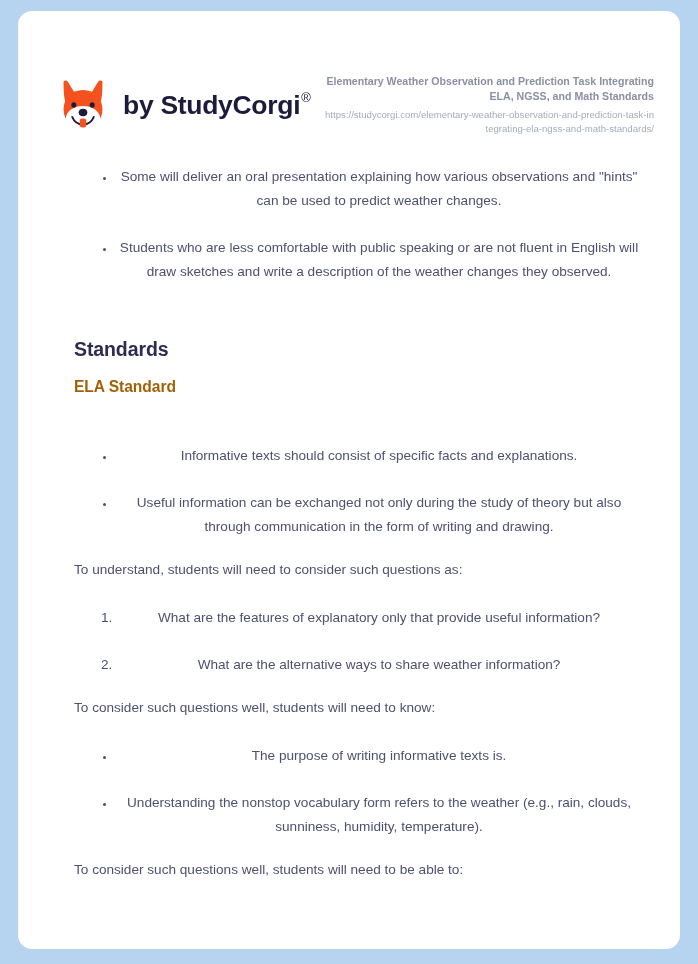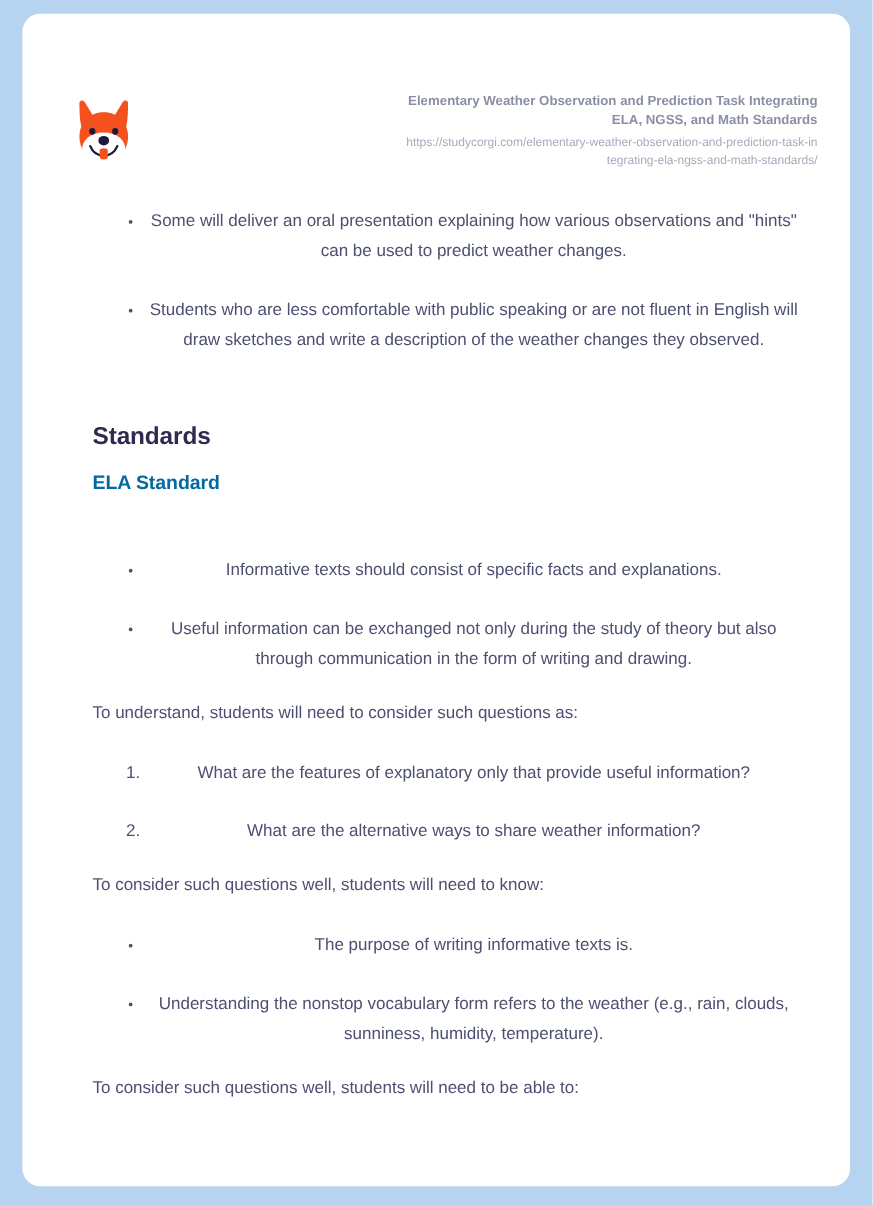--- a/index.html
+++ b/index.html
@@ -138,21 +138,21 @@
     font-weight: bold;
     color: #2e2b50;
     letter-spacing: -0.1px;
     line-height: 1.2;
     margin-top: 28px;
   }
 
   h3.sub-title {
     font-size: 15.6px;
     font-weight: bold;
-    color: #0369a1;
+    color: #a16207;
     letter-spacing: -0.05px;
     line-height: 1.2;
   }
   .gap-list-h2      { height: 26px; }
   .gap-h2-h3        { height: 16px; }
   .gap-h3-para      { height: 24px; }
   .gap-para-list    { height: 24px; }
   .gap-list-para    { height: 19px; }
 </style>
 </head>
@@ -177,20 +177,23 @@
 
         <ellipse cx="33" cy="50" rx="4.6" ry="5" fill="#1d1b3c"></ellipse>
         <ellipse cx="67" cy="50" rx="4.6" ry="5" fill="#1d1b3c"></ellipse>
 
         <ellipse cx="50" cy="64" rx="8" ry="7" fill="#1d1b3c"></ellipse>
 
         <path d="M30 72 C34 82 42 86 50 86 C58 86 66 82 70 72" fill="none" stroke="#1d1b3c" stroke-width="3.4" stroke-linecap="round"></path>
 
         <path d="M44 78 C44 74 56 74 56 78 L56 88 C56 93 44 93 44 88 Z" fill="#f4511e"></path>
       </svg>
+      <div class="brand-text">
+        <span>by StudyCorgi</span><span class="brand-reg">®</span>
+      </div>
     </div>
 
     <div class="header-meta">
       <div class="header-title">Elementary Weather Observation and Prediction Task Integrating ELA, NGSS, and Math Standards</div>
       <div class="header-url">https://studycorgi.com/elementary-weather-observation-and-prediction-task-integrating-ela-ngss-and-math-standards/</div>
     </div>
 
   </div>
 
   <div class="doc-body">

